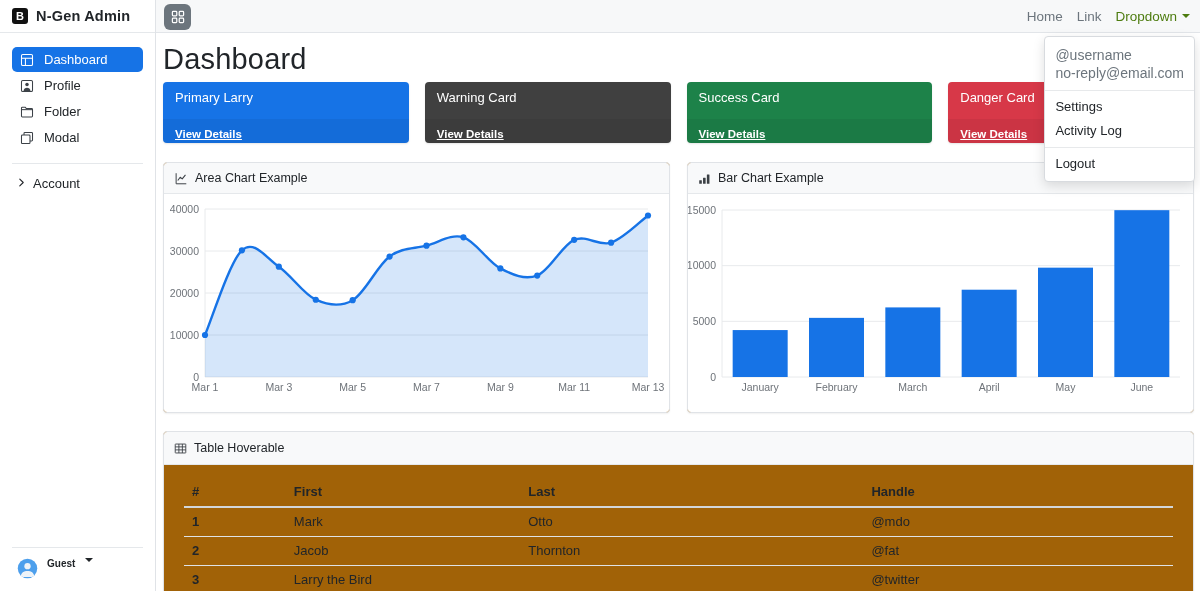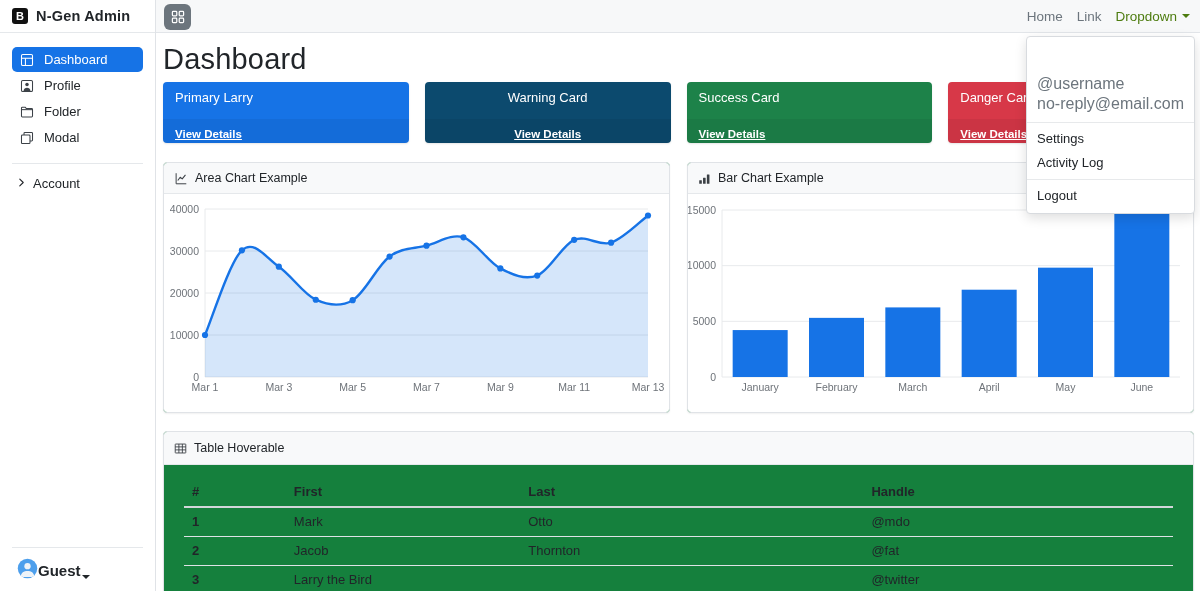--- a/index.html
+++ b/index.html
@@ -17,56 +17,56 @@
   .brand-name { font-size:14.5px; font-weight:600; letter-spacing:.2px; }
   .side-nav { padding:14px 12px 0 12px; }
   .side-item { height:25px; display:flex; align-items:center; gap:10px; padding-left:8px;
                border-radius:5px; font-size:13px; cursor:pointer; margin-bottom:1px; }
   .side-item .ic { width:14px; height:14px; display:flex; }
   .side-item.active { background:#1673e6; color:#fff; }
   .side-divider { border:none; border-top:1px solid #e5e8eb; margin:12px 12px 0 12px; }
   .account-row { display:flex; align-items:center; gap:6px; padding:12px 0 0 16px;
                  font-size:13px; cursor:pointer;text-align:center; }
   .sidebar-footer { margin-top:auto; }
-  .guest-row { display:flex; align-items:flex-end; padding:10px 0 12px 17px;
-               font-size:15px; font-weight:bold; cursor:pointer; }
+  .guest-row { display:flex; align-items:flex-start; gap:9px; padding:10px 0 12px 17px;
+               font-size:10px; font-weight:bold; cursor:pointer; }
   .caret { display:inline-block; width:0; height:0; border-left:4px solid transparent;
            border-right:4px solid transparent; border-top:4.5px solid currentColor; margin-left:5px; }
 
   
   .main { flex:1; display:flex; flex-direction:column; min-width:0; }
   .topbar { height:33px; background:#f7f8f9; border-bottom:1px solid #e2e5e9;
             display:flex; align-items:center; padding:0 10px 0 8px; position:relative; }
   .menu-toggle { width:27px; height:26px; background:#6c757d; border:none; border-radius:6px;
                  display:flex; align-items:center; justify-content:center; cursor:pointer; margin-top:1px; }
   .topbar-spacer { flex:1; }
   .top-nav { display:flex; align-items:center; gap:14px; }
   .top-link { font-size:13.5px; color:#6c757d; text-decoration:none; cursor:pointer; display:flex; align-items:center; }
   .top-link.expanded { color:#4d7c0f; }
 
   .dropdown-menu { position:absolute; top:36px; right:5px; min-width:107px; background:#fff;
                    border:1px solid #d8dbdf; border-radius:4px; padding:5px 0;
                    box-shadow:0 4px 12px rgba(0,0,0,.13); z-index:50; }
-  .menu-header { padding:5px 10px 4px 10px; font-size:16px; color:#6c757d; line-height:1.25; white-space:nowrap;margin-top:27px; }
+  .menu-header { padding:5px 10px 4px 10px; font-size:14px; color:#6c757d; line-height:1.25; white-space:nowrap; }
   .menu-divider { border:none; border-top:1px solid #e7e9eb; margin:4px 0; }
   .menu-item { display:block; padding:4px 10px 5px 10px; font-size:13px; color:#212529;
                text-decoration:none; cursor:pointer; white-space:nowrap; }
 
   .content { flex:1; background:#fff; padding:0 6px 0 7px; overflow:hidden; }
   .page-title { font-size:29px; font-weight:400; margin:10px 0 6px 0; letter-spacing:.2px; }
 
   .cards-row { display:flex; gap:16px; margin-bottom:19px; }
   .color-card { flex:1; height:61px; border-radius:4px; color:#fff; display:flex;
                 flex-direction:column; overflow:hidden; box-shadow:0 1px 2px rgba(0,0,0,.10); }
   .cc-title { padding:8px 12px 0 12px; font-size:13px; }
   .cc-footer { margin-top:auto; background:rgba(0,0,0,.055); padding:5px 12px 1px 12px; }
   .cc-link { color:#fff; font-size:11.5px; font-weight:bold; text-decoration:underline; cursor:pointer; }
 
   .charts-row { display:flex; gap:17px; margin-bottom:18px; }
-  .panel { flex:1; background:#15803d; border:1px solid #e0e3e7; border-radius:4px;
+  .panel { flex:1; background:#a16207; border:1px solid #e0e3e7; border-radius:4px;
            box-shadow:0 1px 2px rgba(0,0,0,.06); overflow:hidden; }
   .panel-header { height:31px; background:#f8f9fa; border-bottom:1px solid #e5e8eb;
                   display:flex; align-items:center; gap:7px; padding:0 10px; font-size:12.5px; }
   .panel-header .ic { display:flex; }
   .panel-body { background:#fff; }
 
   .table-card .panel-header { height:33px; }
   .table-wrap { padding:13px 20px 10px 20px; }
   table.data-table { width:100%; border-collapse:collapse; font-size:13px; }
   .data-table th, .data-table td { text-align:left; padding:6px 8px 7px 8px; }
@@ -199,21 +199,21 @@
     </header>
 
     <main class="content">
       <h1 class="page-title">Dashboard</h1>
 
       <div class="cards-row" id="cards-row">
           <div class="color-card" style="background: rgb(22, 115, 230);">
             <div class="cc-title">Primary Larry</div>
             <div class="cc-footer"><a class="cc-link">View Details</a></div>
           </div>
-          <div class="color-card" style="background: #0c4a6e; text-align: center;">
+          <div class="color-card" style="background: #404040;">
             <div class="cc-title">Warning Card</div>
             <div class="cc-footer"><a class="cc-link">View Details</a></div>
           </div>
           <div class="color-card" style="background: rgb(29, 130, 73);">
             <div class="cc-title">Success Card</div>
             <div class="cc-footer"><a class="cc-link">View Details</a></div>
           </div>
           <div class="color-card" style="background: rgb(215, 56, 72);">
             <div class="cc-title">Danger Card</div>
             <div class="cc-footer"><a class="cc-link">View Details</a></div>

